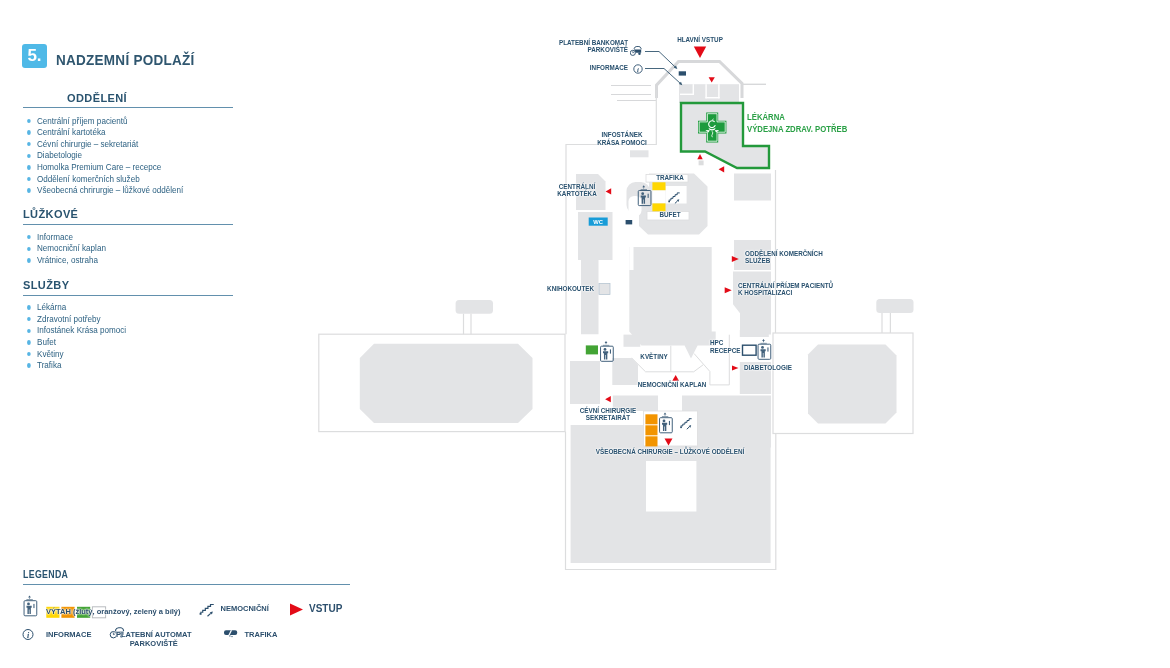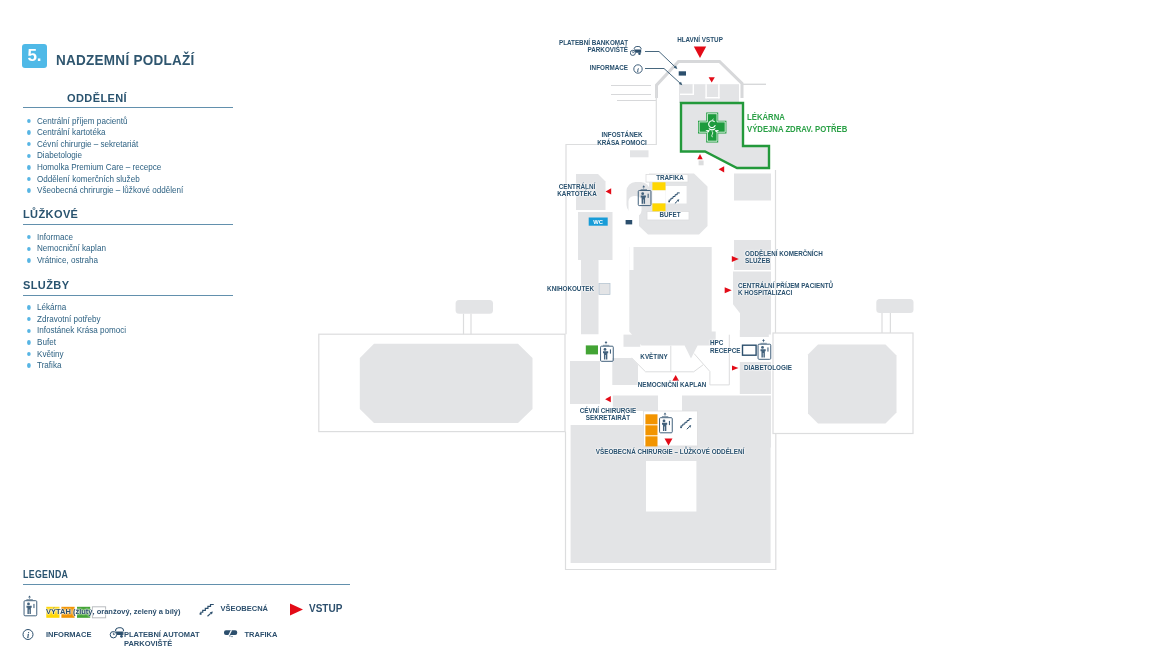--- a/index.html
+++ b/index.html
@@ -340,23 +340,23 @@
   <div class="lbl ctr" style="left:607.5px;top:406.8px;"><span>CÉVNÍ CHIRURGIE<br>SEKRETAIRÁT</span></div>
 
   <div class="lbl ctr" style="left:669.5px;top:447.9px;"><span>VŠEOBECNÁ CHIRURGIE – LŮŽKOVÉ ODDĚLENÍ</span></div>
 
   <div class="sechead" style="left:23px;top:568px;font-size:11px;"><span style="display:inline-block;transform:scaleX(0.8);transform-origin:left top;">LEGENDA</span></div>
 
   <div class="secline" style="top:583.5px;width:327px;"></div>
 
   <div class="lbl" style="left:46px;top:596px;font-size:7.5px;color:#2c4f6d;margin-top:12px;">VÝTAH (žlutý, oranžový, zelený a bílý)</div>
 
-  <div class="lbl" style="left:220.5px;top:604.7px;font-size:7.5px;color:#2c4f6d;">VŠEOBECNÁ</div>
+  <div class="lbl" style="left:220.5px;top:604.7px;font-size:7.5px;color:#2c4f6d;">NEMOCNIČNÍ</div>
 
   <div class="lbl" style="left:309px;top:604.7px;font-size:10px;color:#2c4f6d;">VSTUP</div>
 
   <div class="lbl" style="left:46px;top:630.5px;font-size:7.5px;color:#2c4f6d;">INFORMACE</div>
 
-  <div class="lbl" style="left:124px;top:630px;font-size:7.5px;color:#2c4f6d;line-height:9.3px;">PLATEBNÍ AUTOMAT<br>PARKOVIŠTĚ</div>
+  <div class="lbl" style="left:116px;top:630px;font-size:7.5px;color:#2c4f6d;line-height:9.3px;text-align:center;">PLATEBNÍ AUTOMAT<br>PARKOVIŠTĚ</div>
 
   <div class="lbl" style="left:244.5px;top:630.5px;font-size:7.5px;color:#2c4f6d;">TRAFIKA</div>
 
 </div>
 
 </body></html>

